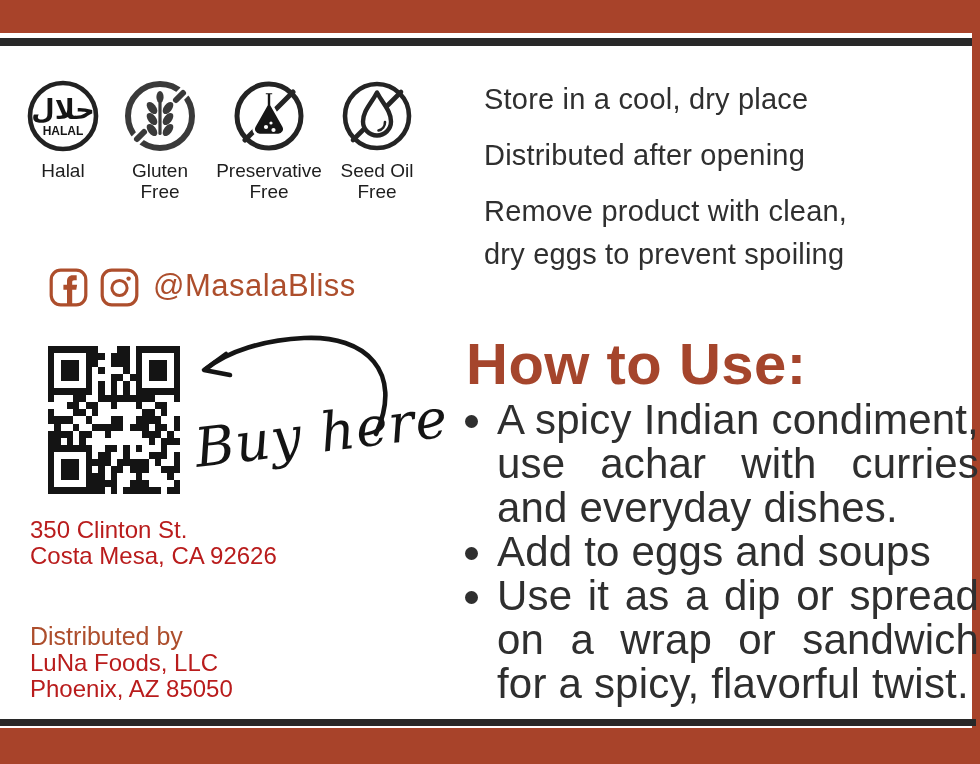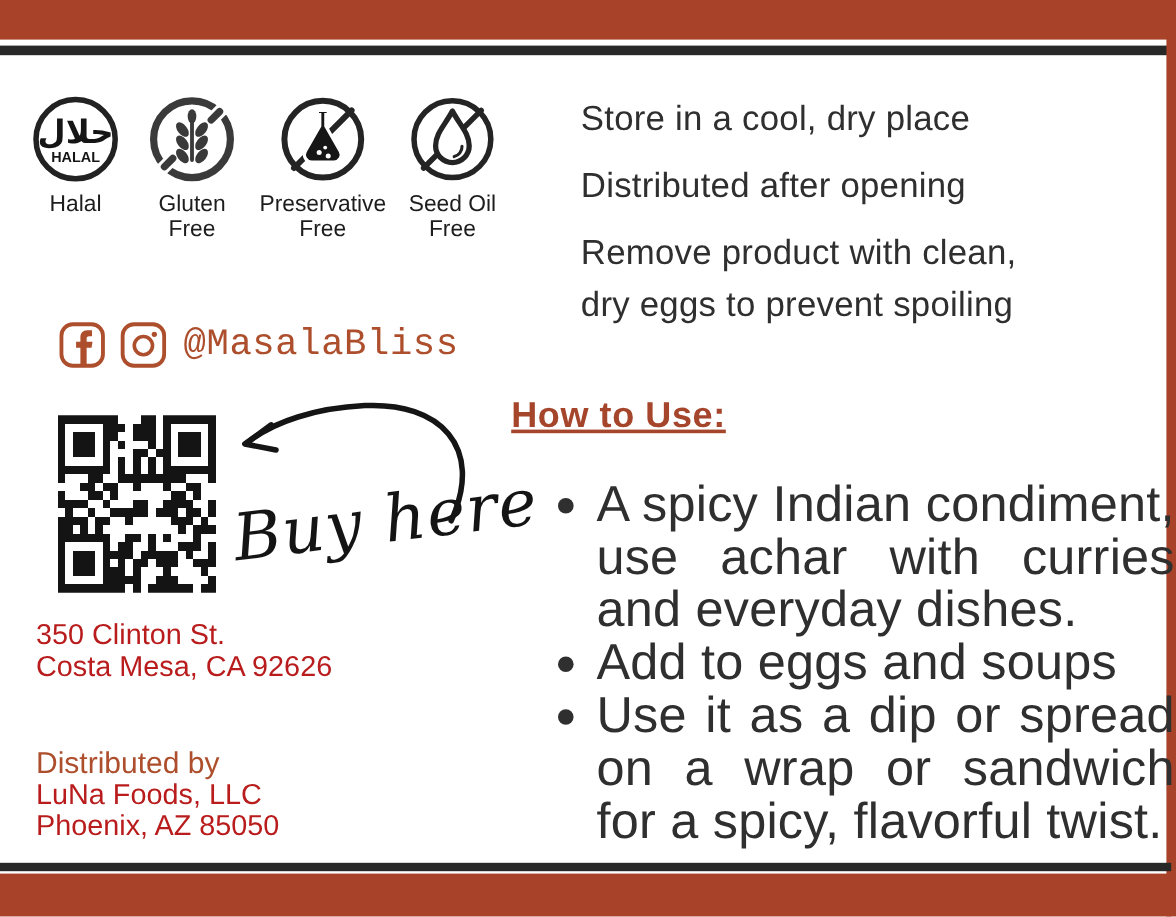--- a/index.html
+++ b/index.html
@@ -18,42 +18,42 @@
   .badges{position:absolute;left:16px;top:78px;display:flex;align-items:flex-start;}
   .badge{display:flex;flex-direction:column;align-items:center;}
   .badge-halal{width:94px;}
   .badge-gluten{width:100px;}
   .badge-preservative{width:118px;}
   .badge-seedoil{width:98px;}
   .badge svg{width:76px;height:76px;display:block;}
   .badge-label{margin-top:6px;font-size:19px;line-height:21px;color:#1d1d1d;text-align:center;white-space:pre-line;}
   
   .follow-heading{position:absolute;left:47px;top:226px;font-size:30px;color:#3b3b3b;letter-spacing:0.5px;}
-  .social-row{position:absolute;left:49px;top:268px;display:flex;align-items:center;gap:12px;font-family:Liberation Mono, monospace;}
+  .social-row{position:absolute;left:49px;top:268px;display:flex;align-items:flex-start;gap:12px;}
   .social-row svg{width:39px;height:39px;display:block;}
   .social-handle{font-size:31px;color:#ad4e2c;letter-spacing:0.5px;margin-left:2px;}
   
   .qr{position:absolute;left:48px;top:346px;width:132px;height:148px;}
   .qr svg{width:132px;height:148px;display:block;}
   .arrow-wrap{position:absolute;left:178px;top:328px;width:252px;height:112px;}
   .buy-here{
     position:absolute;left:194px;top:402px;width:250px;
     font-family:"DejaVu Serif",serif;font-style:italic;font-size:54px;color:#141414;
     transform:rotate(-7deg);letter-spacing:1px;white-space:nowrap;
   }
   
   .addr-block{position:absolute;left:30px;width:400px;}
   .addr-manufactured{top:517px;}
   .addr-distributed{top:623px;}
   .addr-heading{font-size:25px;line-height:27px;color:#ad4e2c;}
   .addr-line{font-size:24px;line-height:26px;color:#b91c1c;}
   
   .storage{position:absolute;left:484px;top:78px;width:475px;}
   .storage p{margin:0 0 13px 0;font-size:29px;line-height:43px;color:#2f2f2f;font-weight:500;white-space:pre-line;letter-spacing:0.2px;}
-  .howto-heading{position:absolute;left:426px;top:330px;font-size:30px;font-weight:bold;color:#a5452c;letter-spacing:0.5px;text-decoration:underline;}
+  .howto-heading{position:absolute;left:466px;top:330px;font-size:58px;font-weight:bold;color:#a5452c;letter-spacing:0.5px;}
   .howto-list{position:absolute;left:455px;top:398px;width:482px;margin:0;padding:0 0 0 42px;}
   .howto-list li{
     font-size:42px;line-height:44px;color:#2f2f2f;font-weight:500;
     text-align:justify;text-align-last:left;letter-spacing:0.2px;margin:0;
   }
 </style>
 </head>
 <body>
 
 <div class="page">

